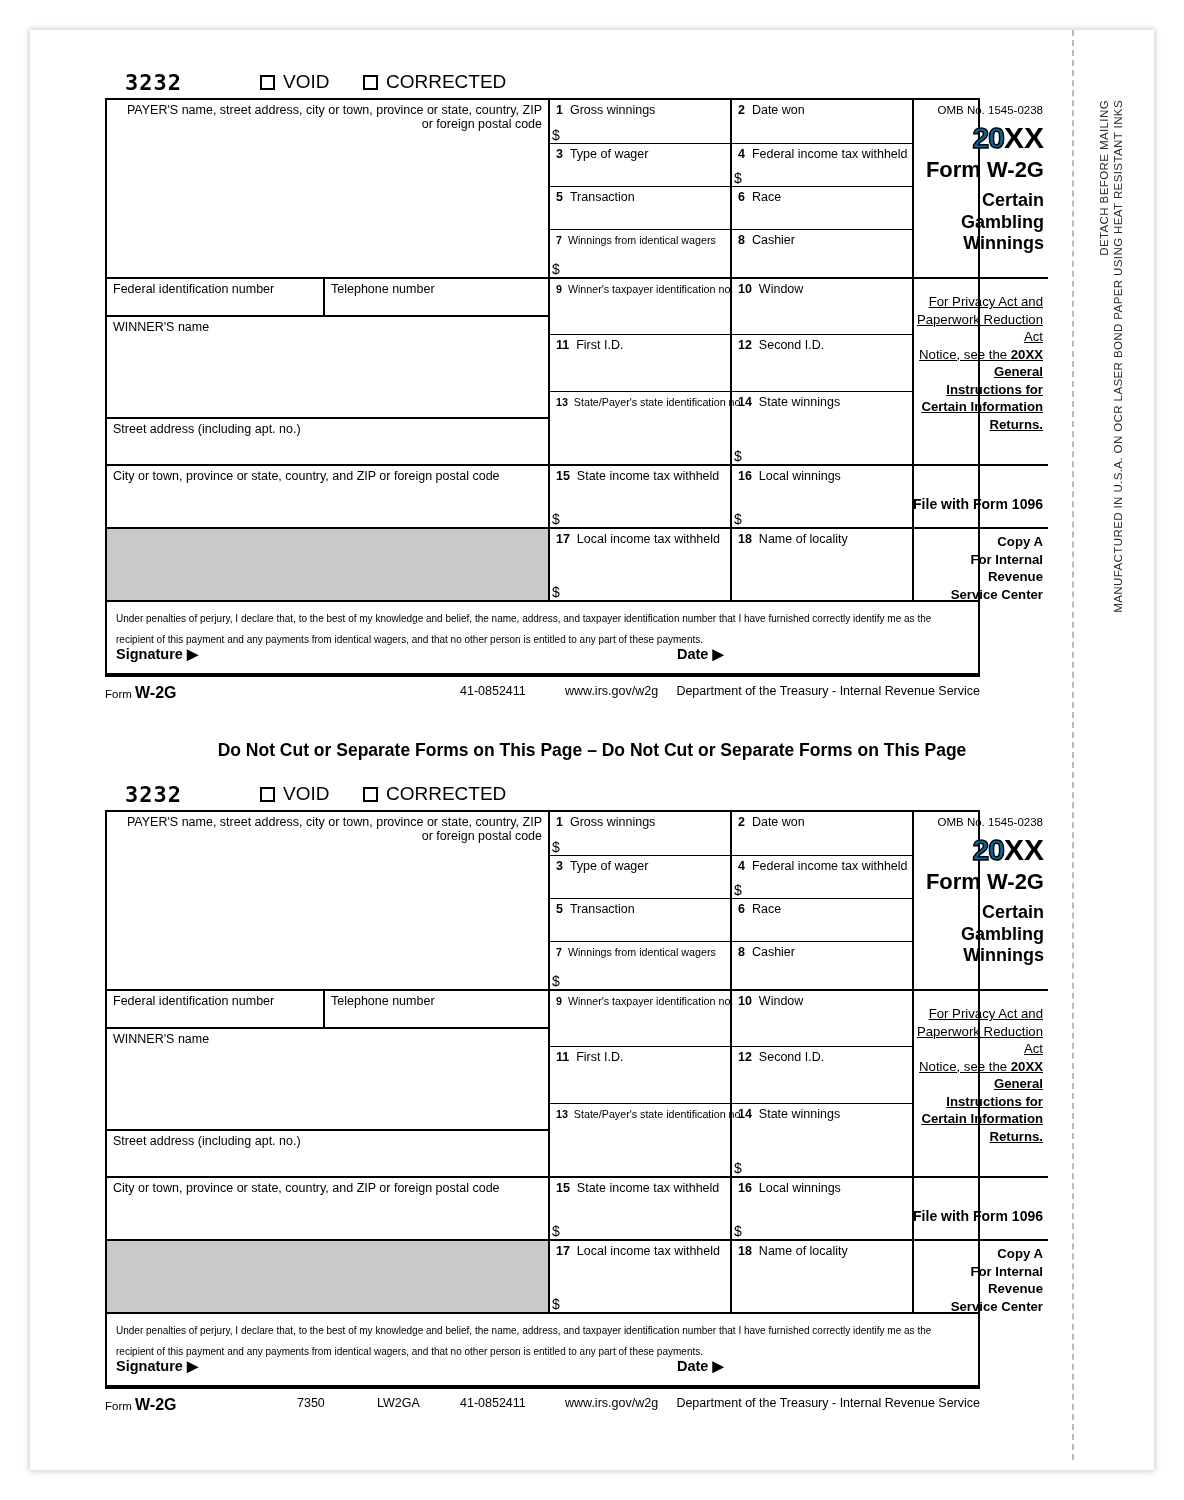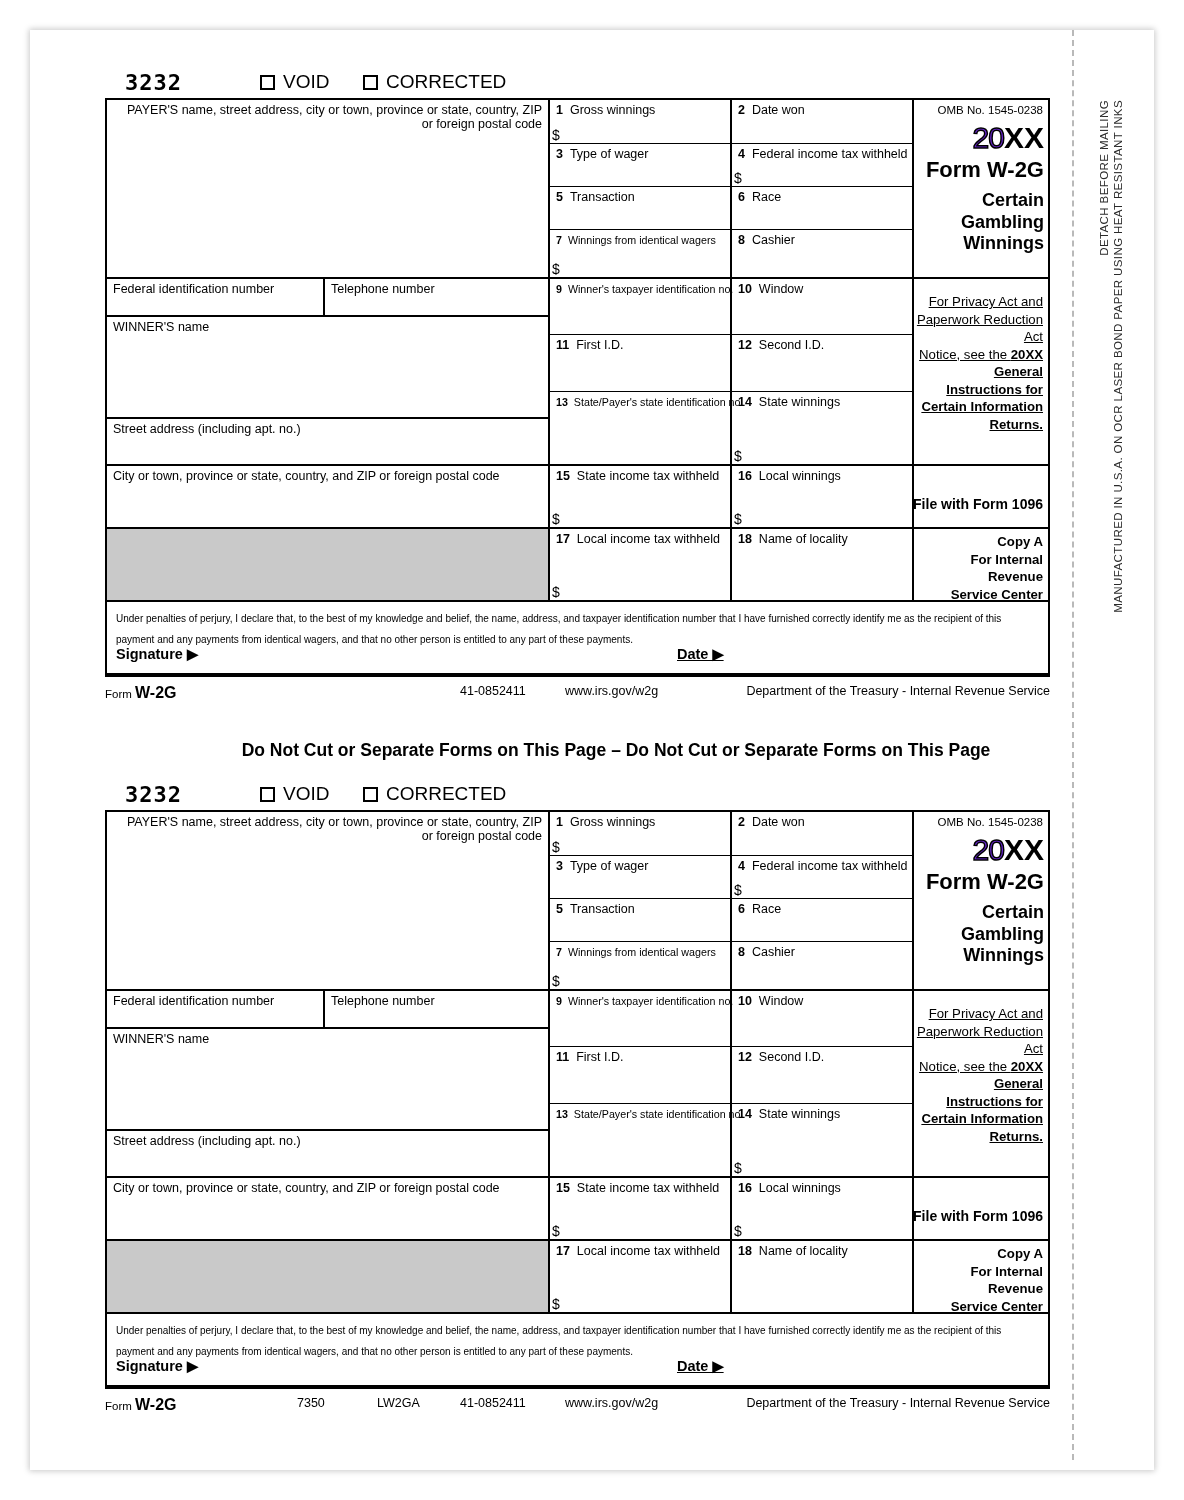--- a/index.html
+++ b/index.html
@@ -32,21 +32,21 @@
     font-size:11.5px;
     letter-spacing:0.4px;
     color:#2a2a2a;
     white-space:nowrap;
     font-family:"Liberation Sans", sans-serif;
   }
   #vt1{left:1098px;top:100px;}
   #vt2{left:1112px;top:100px;}
 
   
-  .form{position:absolute;left:105px;width:945px;}
+  .form{position:absolute;left:105px;width:875px;}
   .topbar{position:relative;height:26px;}
   .ocr{
     position:absolute;left:20px;top:0px;
     font-family:"DejaVu Sans Mono", monospace;
     font-size:22px;font-weight:bold;letter-spacing:1px;
     line-height:22px;
   }
   .cb{
     position:absolute;top:3px;width:15px;height:15px;
     border:2px solid #000;background:#fff;box-sizing:border-box;
@@ -69,47 +69,47 @@
   .num{font-weight:bold;}
   .num:after{content:"\00a0\00a0";}
   .small{font-size:10.7px;}
   .dollar{position:absolute;left:2px;bottom:1px;font-size:14px;line-height:14px;}
   .shaded{background:#c9c9c9;}
 
   
   .omb{position:absolute;right:5px;top:4px;font-size:11.5px;white-space:nowrap;}
   .yr{position:absolute;right:4px;top:22px;font-size:30px;line-height:32px;font-weight:bold;white-space:nowrap;}
   .yr .hollow{
-    color:#6d28d9;
+    color:#0369a1;
     -webkit-text-stroke:1.5px #000;
-    font-weight:normal;
+    font-weight:bold;
     letter-spacing:-1px;
   }
   .formw2g{position:absolute;right:4px;top:58px;font-size:22px;line-height:24px;font-weight:bold;white-space:nowrap;}
   .certain{position:absolute;right:4px;top:90px;font-size:18px;line-height:21.5px;font-weight:bold;text-align:right;margin-left:36px;}
   .privacy{position:absolute;right:5px;top:14px;font-size:13.2px;line-height:17.5px;text-align:right;text-decoration:underline;}
   .privacy b{font-weight:bold;}
   .file1096{position:absolute;right:5px;top:30px;font-size:14px;font-weight:bold;white-space:nowrap;}
   .copya{position:absolute;right:5px;top:4px;font-size:13.2px;line-height:17.5px;font-weight:bold;text-align:right;}
 
   
   .perjury{position:relative;border:2px solid #000;border-top:none;box-sizing:border-box;}
   .ptext{position:absolute;left:9px;top:6px;right:9px;font-size:10px;line-height:21px;}
   .sig{position:absolute;left:9px;top:44px;font-size:14.5px;font-weight:bold;}
-  .dt{position:absolute;left:570px;top:44px;font-size:14.5px;font-weight:bold;text-decoration:underline;}
+  .dt{position:absolute;left:570px;top:44px;font-size:14.5px;font-weight:bold;}
 
   
   .footer{position:relative;height:30px;border-top:2.4px solid #000;}
   .f-item{position:absolute;top:7px;font-size:12.5px;white-space:nowrap;}
   .f-form{left:0px;font-size:11.5px;}
   .f-form b{font-size:16px;font-weight:bold;}
 
   .donotcut{
     position:absolute;width:1124px;left:0;text-align:center;
-    font-size:17.5px;font-weight:bold;padding-left:24px;
+    font-size:17.5px;font-weight:bold;
   }
 </style>
 </head>
 <body>
 
 <div class="page-shadow"></div>
 <div class="sheet"></div>
 <div class="perf"></div>
 
 <div class="vtext" id="vt1">DETACH BEFORE MAILING</div>

